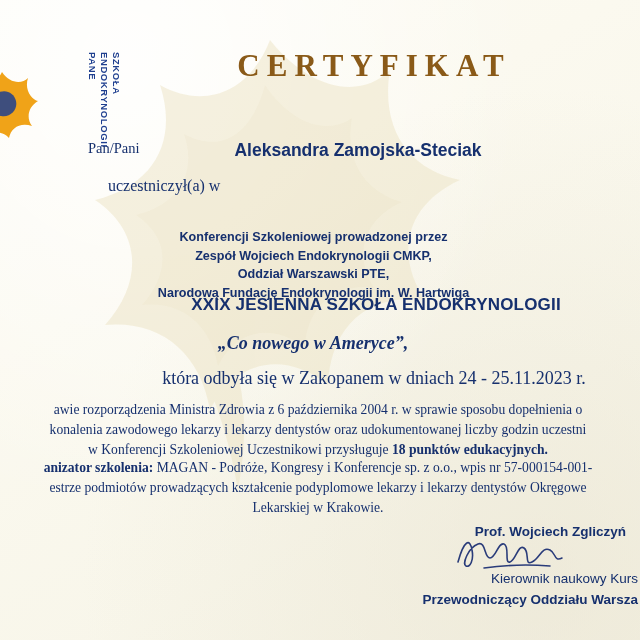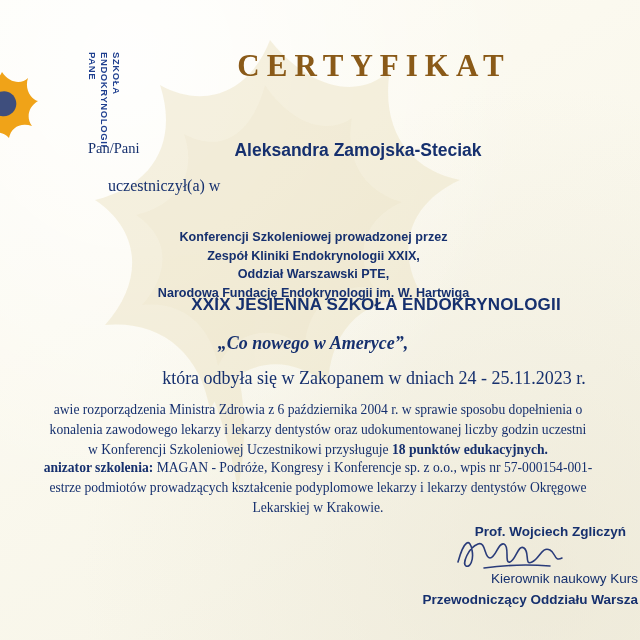--- a/index.html
+++ b/index.html
@@ -287,21 +287,21 @@
     <div class="title">CERTYFIKAT</div>
 
     <div class="panpani">Pan/Pani</div>
 
     <div class="recipient">Aleksandra Zamojska-Steciak</div>
 
     <div class="participated">uczestniczył(a) w</div>
 
     <div class="org-block">
       <div>Konferencji Szkoleniowej prowadzonej przez</div>
-      <div>Zespół Kliniki Endokrynologii XXIX,</div>
+      <div>Zespół Wojciech Endokrynologii CMKP,</div>
       <div>Oddział Warszawski PTE,</div>
       <div>Narodową Fundację Endokrynologii im. W. Hartwiga</div>
     </div>
 
     <div class="event-title">XXIX JESIENNA SZKOŁA ENDOKRYNOLOGII</div>
 
     <div class="event-subtitle">„Co nowego w Ameryce”,</div>
 
     <div class="place-date">która odbyła się w Zakopanem w dniach 24 - 25.11.2023 r.</div>
 

